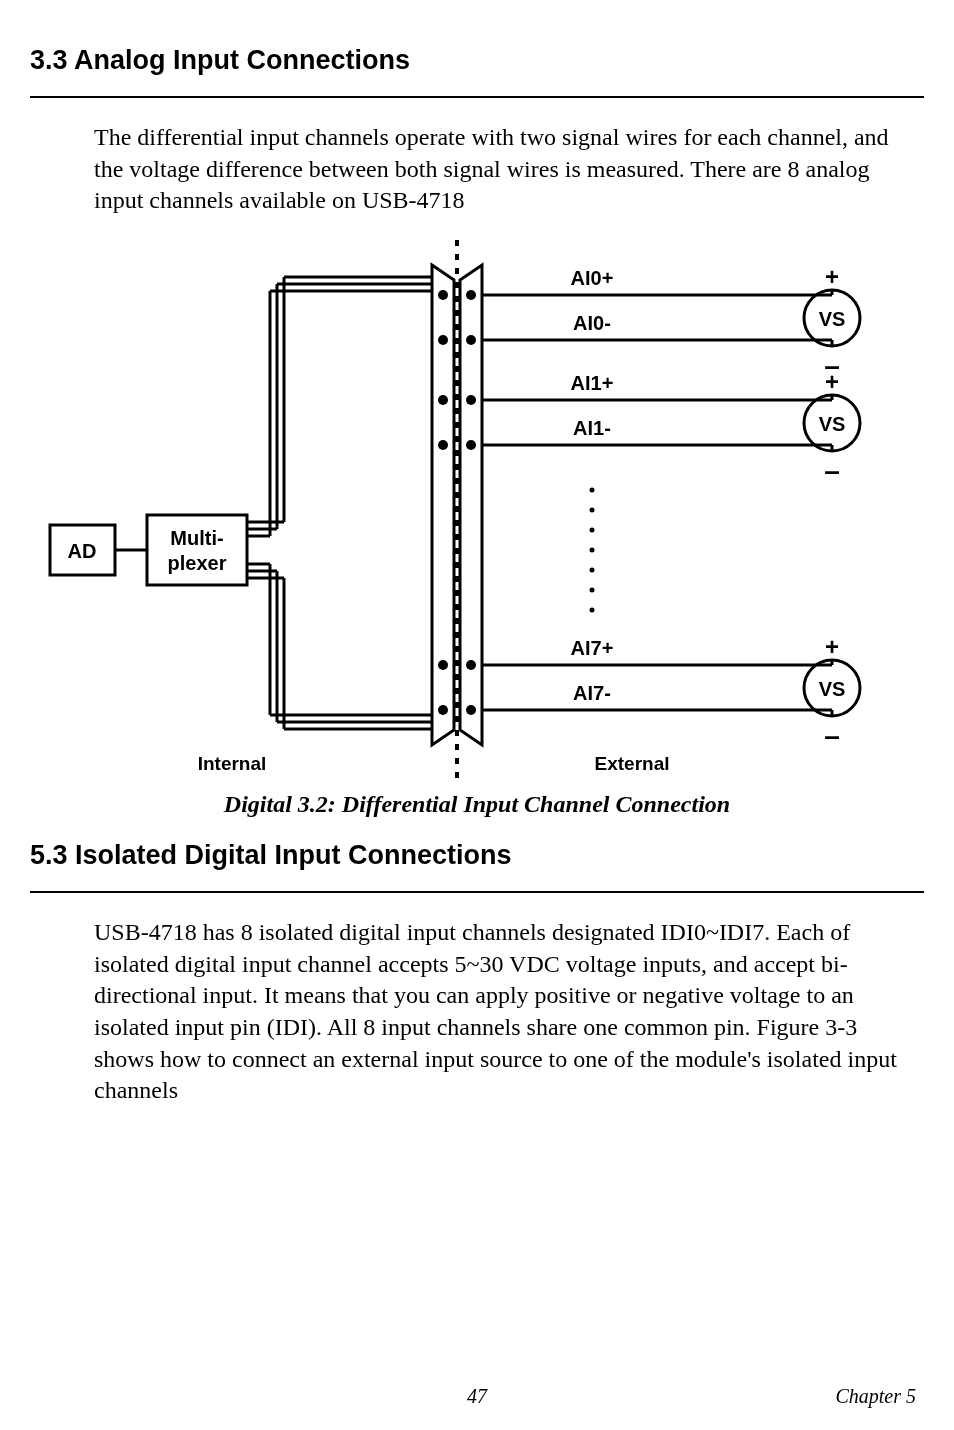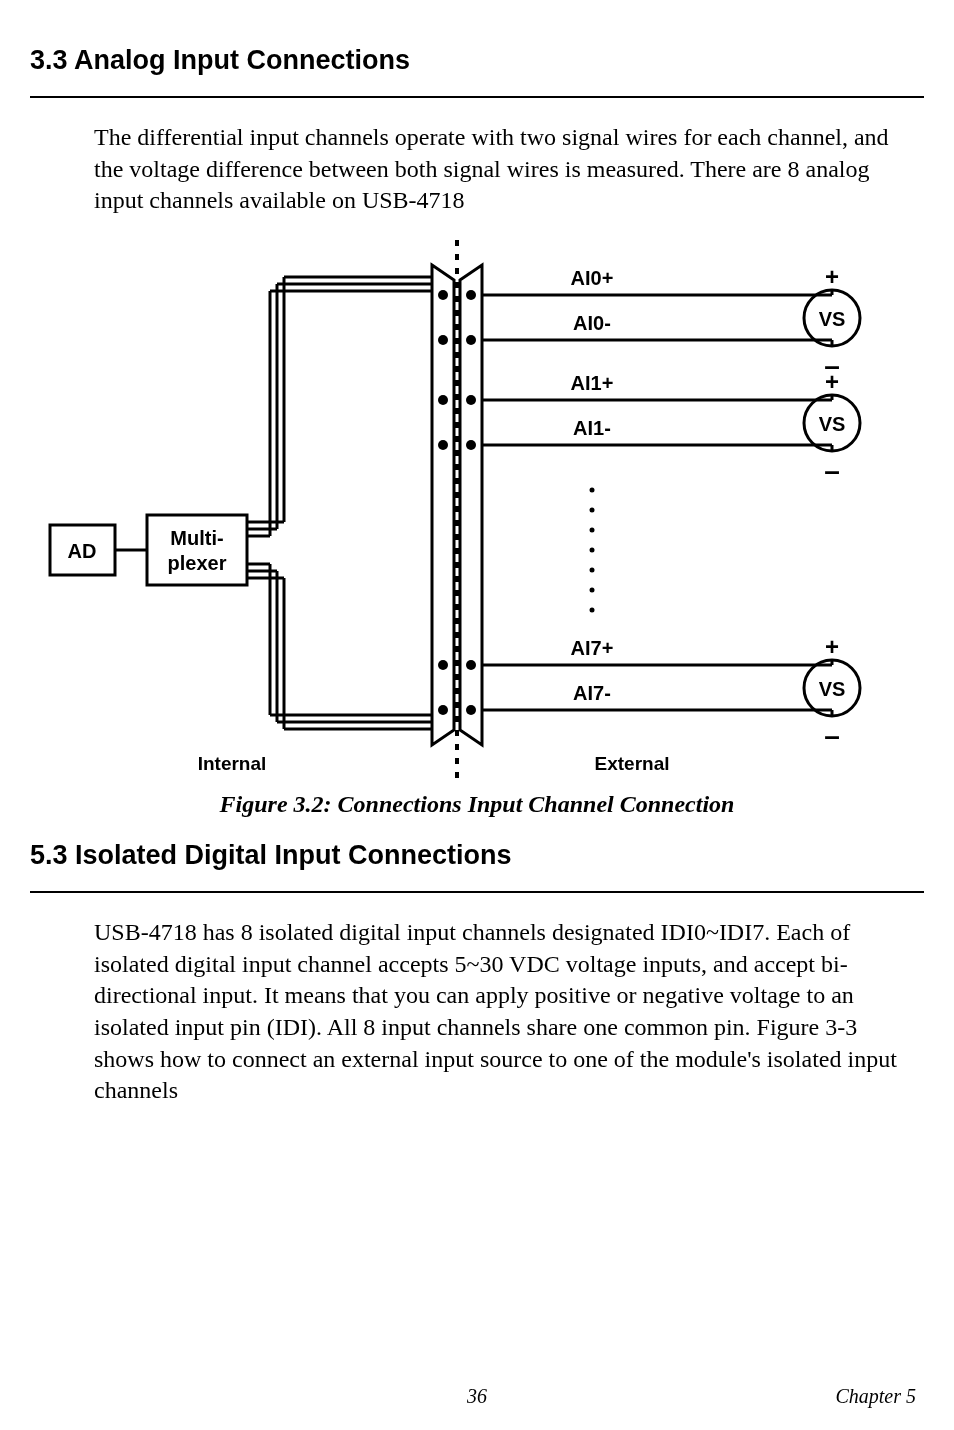--- a/index.html
+++ b/index.html
@@ -196,22 +196,22 @@
       <line x1="238" y1="480" x2="400" y2="480"></line>
       <line x1="245" y1="487" x2="400" y2="487"></line>
       <line x1="252" y1="494" x2="400" y2="494"></line>
     </g>
 
     <text x="200" y="535" text-anchor="middle" class="int-ext">Internal</text>
     <text x="600" y="535" text-anchor="middle" class="int-ext">External</text>
   </svg>
 </div>
 
-<p class="figure-caption">Figure 3.2: Connections Input Channel Connection</p>
+<p class="figure-caption">Digital 3.2: Differential Input Channel Connection</p>
 
 <h2 class="section-heading">5.3  Isolated Digital Input Connections</h2>
 
 <p class="body-text">USB-4718 has 8 isolated digital input channels designated IDI0~IDI7. Each of isolated digital input channel accepts 5~30 VDC voltage inputs, and accept bi-directional input. It means that you can apply positive or negative voltage to an isolated input pin (IDI). All 8 input channels share one common pin. Figure 3-3 shows how to connect an external input source to one of the module's isolated input channels</p>
 
 <div class="footer">
-  <span class="page-num">36</span>
+  <span class="page-num">47</span>
   <span class="chapter">Chapter 5</span>
 </div>
 
 </body></html>

